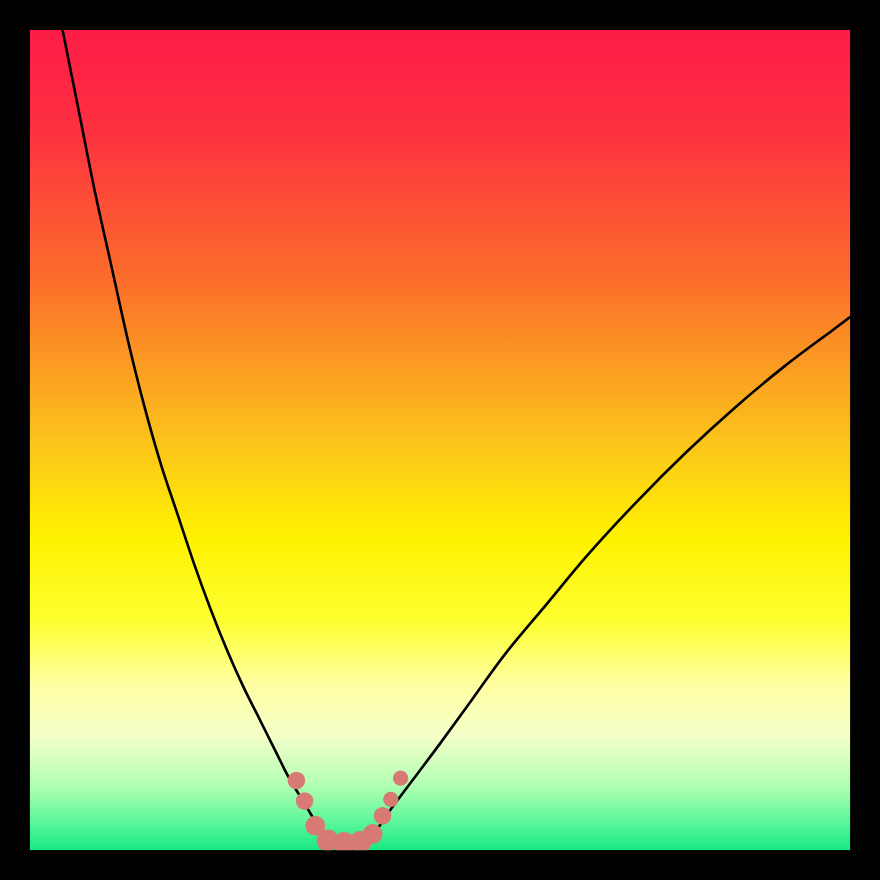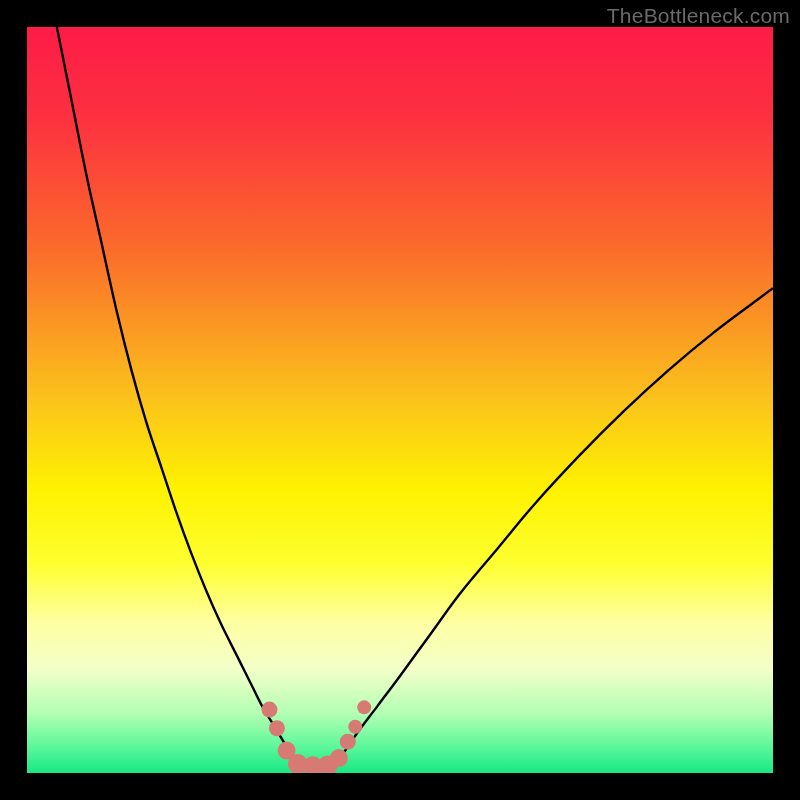--- a/index.html
+++ b/index.html
@@ -75,14 +75,13 @@
           <circle cx="270.798" cy="737.048" r="10" fill="#d87a74" stroke="#b95f59" stroke-width="0"></circle>
           <circle cx="285.71799999999996" cy="739.286" r="10" fill="#d87a74" stroke="#b95f59" stroke-width="0"></circle>
           <circle cx="300.638" cy="738.54" r="10" fill="#d87a74" stroke="#b95f59" stroke-width="0"></circle>
           <circle cx="311.828" cy="731.08" r="9" fill="#d87a74" stroke="#b95f59" stroke-width="0"></circle>
           <circle cx="320.78" cy="714.668" r="8" fill="#d87a74" stroke="#b95f59" stroke-width="0"></circle>
           <circle cx="328.24" cy="699.748" r="7" fill="#d87a74" stroke="#b95f59" stroke-width="0"></circle>
           <circle cx="337.192" cy="680.352" r="7" fill="#d87a74" stroke="#b95f59" stroke-width="0"></circle>
         </g>
     </svg>
   </div>
-  <div class="watermark">TheBottleneck.com</div>
 </div>
 
 </body></html>

